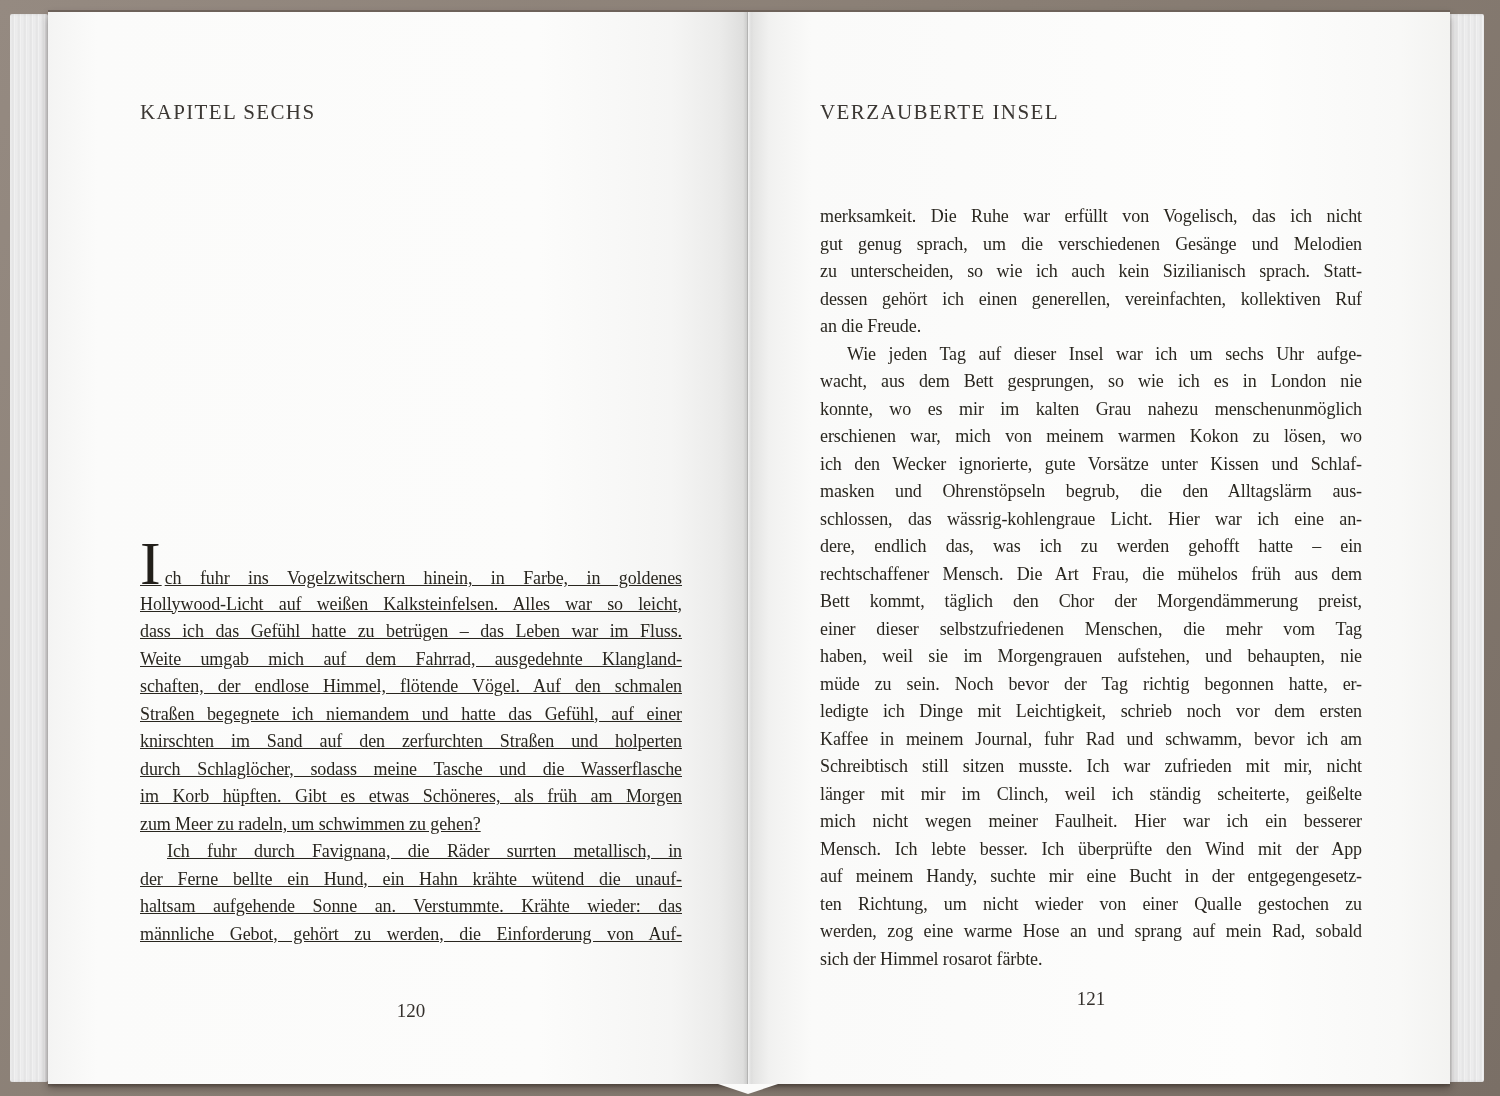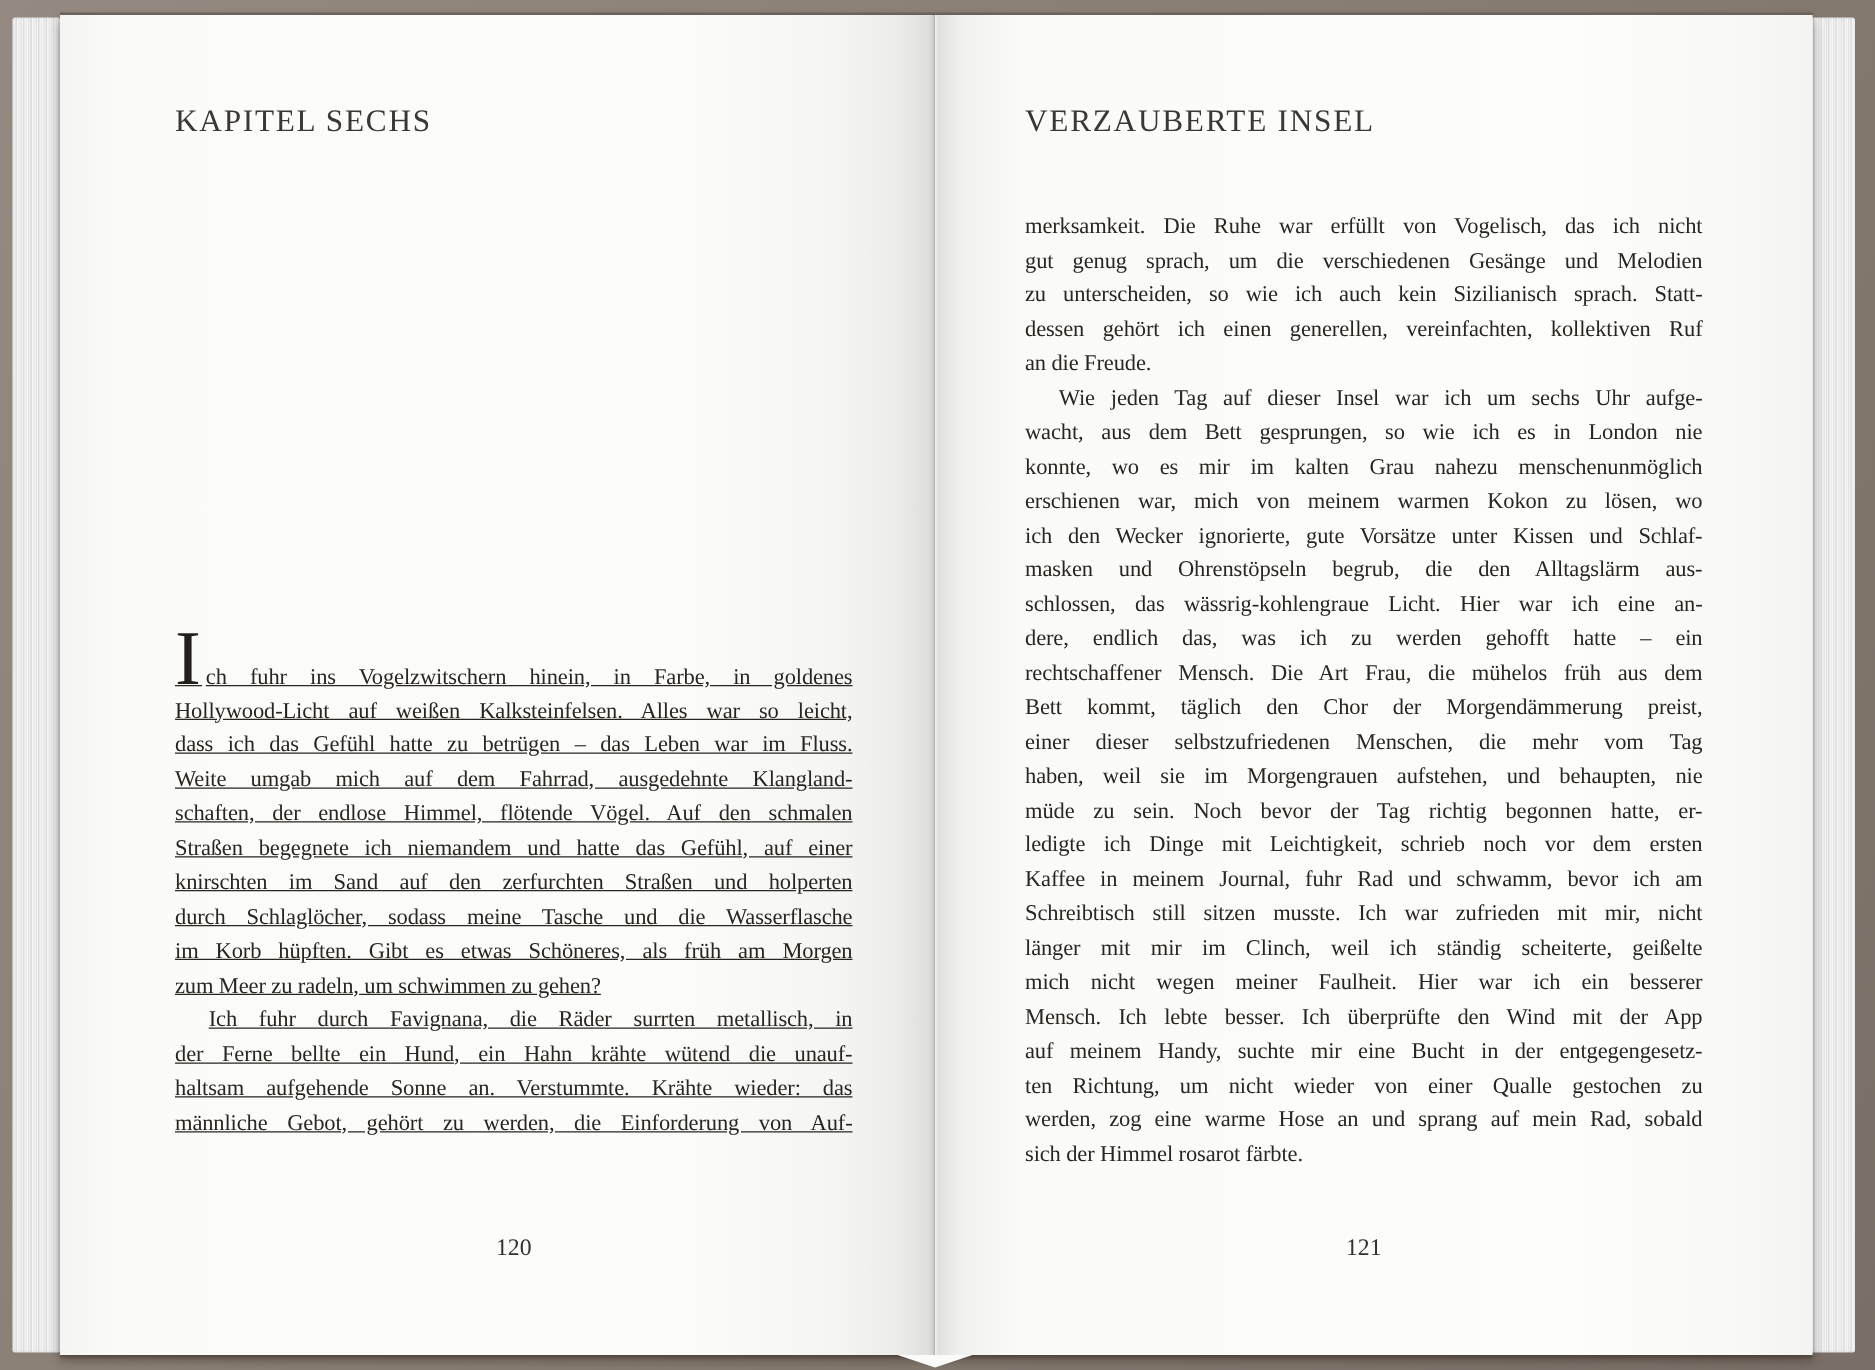--- a/index.html
+++ b/index.html
@@ -46,28 +46,28 @@
   .spread-top-edge{position:absolute;left:0;top:-2px;width:100%;height:2px;
     background:#6d625a;}
   .bottom-notch{position:absolute;left:718px;top:1084px;width:0;height:0;
     border-left:30px solid transparent;border-right:30px solid transparent;
     border-top:10px solid #fbfbfa;}
   .bottom-shade{position:absolute;left:48px;top:1084px;width:1402px;height:4px;
     background:linear-gradient(to bottom,rgba(60,50,42,0.5),rgba(60,50,42,0));}
 
   
   .running-header{
-    position:absolute;top:72px;color:#3b3733;font-size:25px;
+    position:absolute;top:88px;color:#3b3733;font-size:21px;
     letter-spacing:1.4px;white-space:nowrap;
   }
   .running-header.left{left:92px;}
   .running-header.right{left:772px;width:542px;text-align:left;}
 
   .body-text{
-    position:absolute;width:542px;color:#29261f;font-size:18px;
+    position:absolute;width:542px;color:#29261f;font-size:18px;margin-top:36px;
   }
   .body-text.left{left:92px;top:515px;text-decoration:underline;}
   .body-text.right{left:772px;top:155px;}
 
   .line{
     height:27.5px;line-height:27.5px;
     text-align:justify;text-align-last:justify;
     letter-spacing:-0.1px;white-space:nowrap;overflow:visible;
   }
   .line.end{text-align-last:left;white-space:normal;}
@@ -75,21 +75,21 @@
 
   .dropcap{
     font-size:62px;line-height:1px;vertical-align:baseline;
     letter-spacing:1px;padding-right:3px;color:#221f1a;
   }
 
   .page-number{
     position:absolute;top:976px;width:542px;text-align:center;
     font-size:19px;color:#34302c;
   }
-  .page-number.left{left:92px;}
+  .page-number.left{left:92px;margin-top:12px;}
   .page-number.right{left:772px;}
 </style>
 </head>
 <body>
 
 <div class="stage">
   <div class="stack left"></div>
   <div class="stack right"></div>
 
   <div class="spread">

